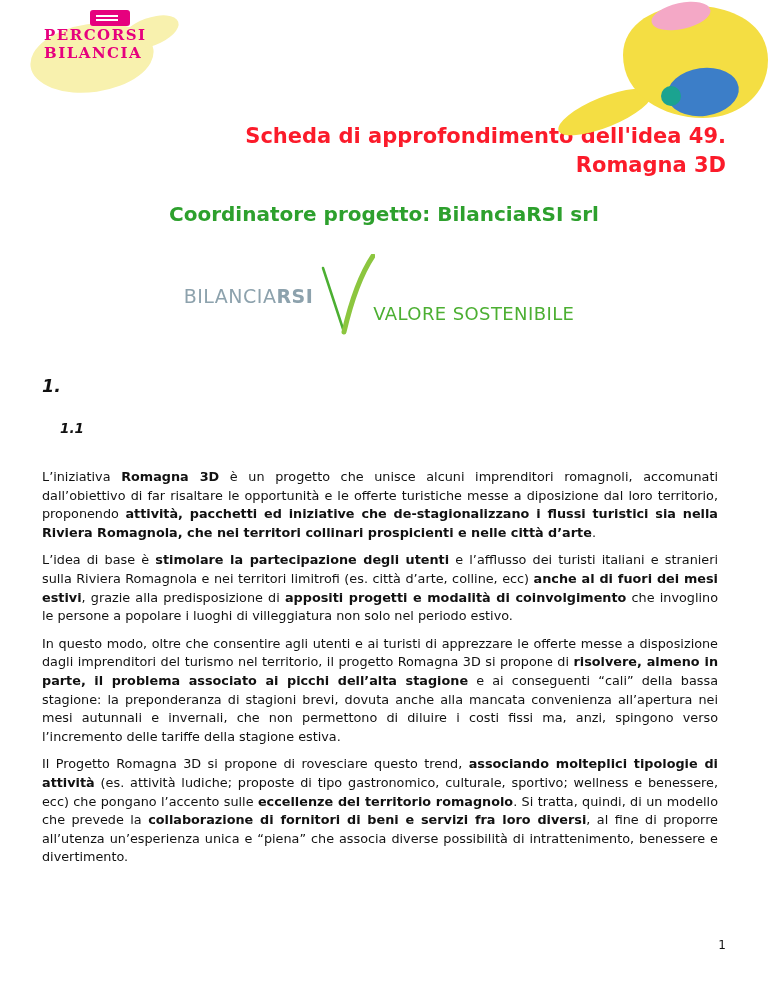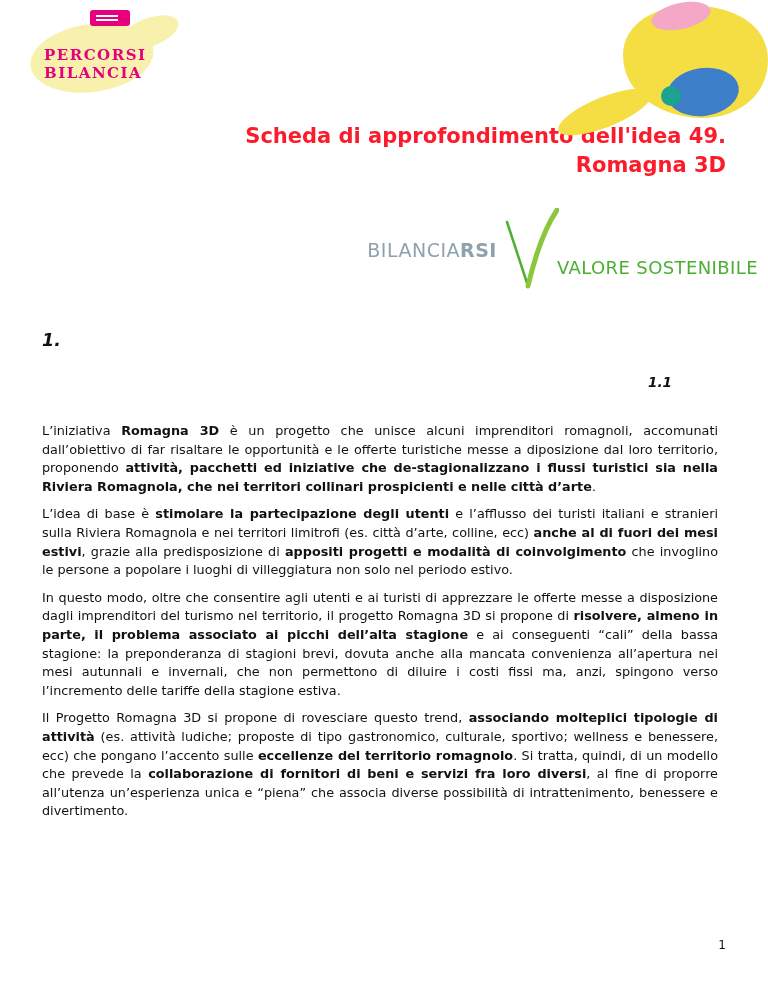--- a/index.html
+++ b/index.html
@@ -39,21 +39,21 @@
     content: "";
     position: absolute;
     left: 6px; top: 5px;
     width: 22px; height: 2px;
     background: #fff;
     box-shadow: 0 4px 0 #fff;
   }
   .logo-text {
     position: absolute;
     left: 16px;
-    top: 40px;
+    top: 20px;
     font-family: "DejaVu Serif", serif;
     font-weight: bold;
     font-size: 15px;
     line-height: 18px;
     letter-spacing: 1.5px;
     color: var(--logo-magenta, #e6007e);
   }
   .logo-text span { display: block; }
 
   
@@ -79,21 +79,21 @@
     font-weight: bold;
     color: var(--subtitle-green, #2da02d);
   }
 
   
   .brand {
     margin-top: 26px;
     height: 88px;
     display: flex;
     align-items: center;
-    justify-content: flex-end;
+    justify-content: center;
   }
   .brand-name {
     font-size: 19px;
     letter-spacing: 0.5px;
     color: var(--brand-gray, #8da2ad);
     margin-right: 2px;
   }
   .brand-name .suffix { font-weight: bold; }
   .brand-v { margin: 0 2px; }
   .brand-tagline {
@@ -111,21 +111,20 @@
     font-weight: bold;
     font-style: italic;
     display: flex;
   }
   .section-heading .num { width: 52px; }
   .subsection-heading {
     margin: 24px 42px 0 60px;
     font-size: 14.5px;
     font-style: italic;
     display: flex;
-    justify-content: flex-end;
   }
   .subsection-heading .num { width: 78px; font-size: 13.5px; }
 
   
   .body-text {
     margin: 32px 42px 0;
     font-size: 12.8px;
     line-height: 18.6px;
     text-align: justify;
   }
@@ -163,20 +162,21 @@
     <ellipse cx="128" cy="16" rx="30" ry="13" transform="rotate(-12 128 16)" style="fill:var(--blob-pink,#f4a8c6)"></ellipse>
     <ellipse cx="150" cy="92" rx="36" ry="24" transform="rotate(-8 150 92)" style="fill:var(--blob-blue,#3c7ec8)"></ellipse>
     <circle cx="118" cy="96" r="10" style="fill:var(--blob-teal,#1ba390)"></circle>
   </svg>
 
   <h1 class="doc-title">
     <span>Scheda di approfondimento dell'idea 49.</span><br>
     <span>Romagna 3D</span>
   </h1>
 
+  <h2 class="doc-subtitle">Coordinatore progetto: BilanciaRSI srl</h2>
 
   <div class="brand">
     <span class="brand-name"><span>BILANCIA</span><span class="suffix">RSI</span></span>
     <svg class="brand-v" width="58" height="84" viewBox="0 0 58 84">
       <path d="M6 14 L27 78" fill="none" stroke-width="2.5" stroke-linecap="round" style="stroke:var(--brand-green,#4caf32)"></path>
       <path d="M27 78 C34 48 44 20 56 2" fill="none" stroke-width="5" stroke-linecap="round" style="stroke:var(--brand-green-light,#8cc63f)"></path>
     </svg>
     <span class="brand-tagline">VALORE SOSTENIBILE</span>
   </div>
 

